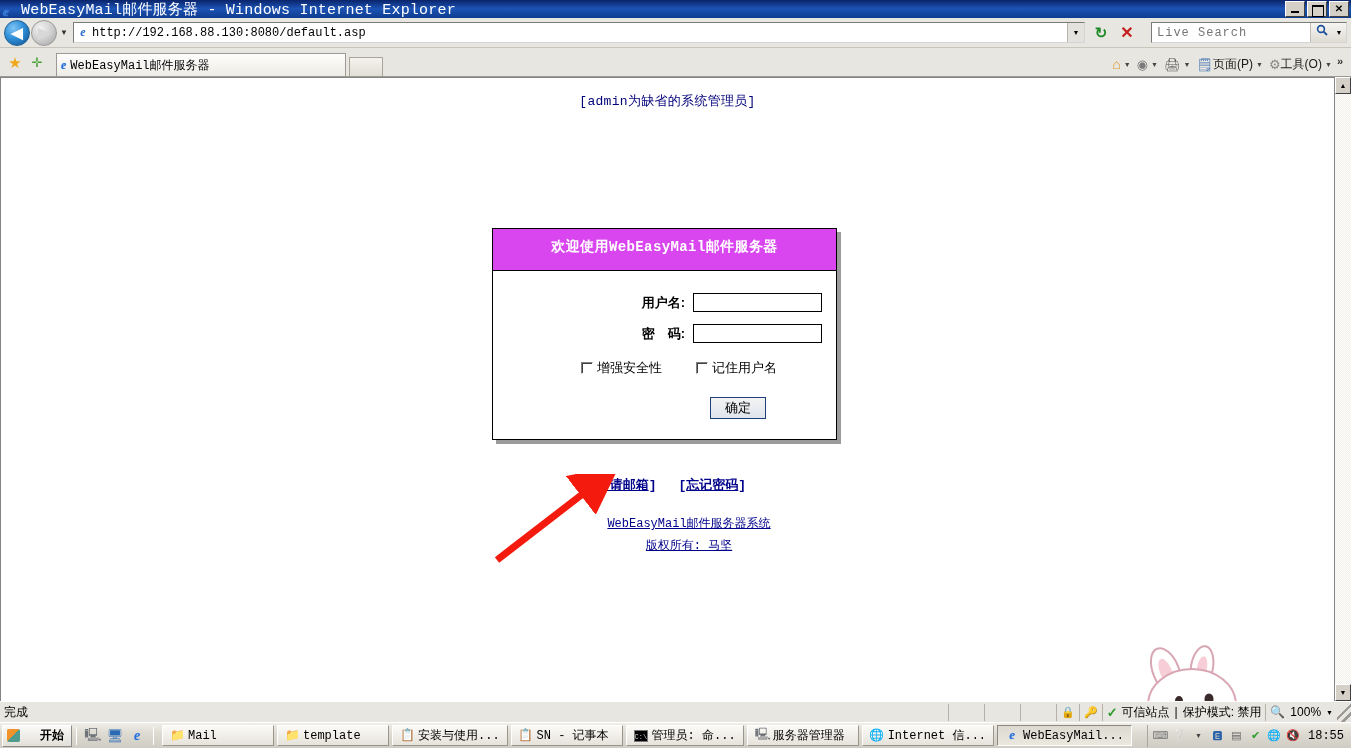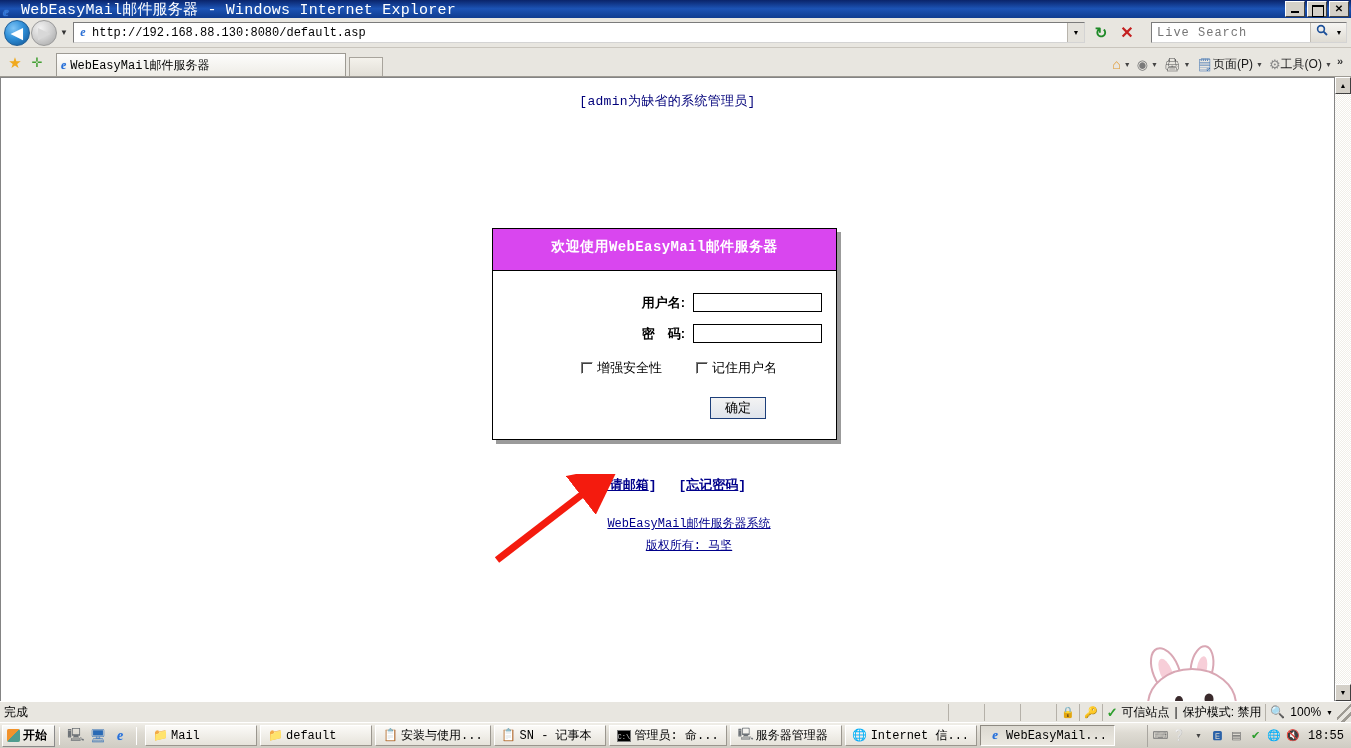--- a/index.html
+++ b/index.html
@@ -316,21 +316,21 @@
   
   .taskbar {
     height: 26px; flex: 0 0 26px;
     background: linear-gradient(to bottom,#f0eee8 0%,#dedbd3 40%,#cfccc3 100%);
     border-top: 1px solid #fff;
     display: flex; align-items: center;
     padding: 0 2px;
   }
   .startbtn {
     height: 22px; display: flex; align-items: center;
-    padding: 0 7px 0 4px; gap: 3px;
+    padding: 0 7px 0 4px; gap: 20px;
     background: linear-gradient(to bottom,#fafaf8,#e2dfd7);
     border: 1px solid; border-color: #fff #8a8a8a #8a8a8a #fff;
     font-size: 12px; font-weight: bold; color: #000;
   }
   .flag {
     width: 13px; height: 13px;
     background:
       linear-gradient(to bottom right,#f05a28 0 50%,#7bbf3a 50% 100%);
     border-radius: 2px; position: relative; flex: 0 0 13px;
   }
@@ -605,21 +605,21 @@
   </span>
   <span class="tbsep"></span>
 
   <span class="tasks">
     <span class="task">
       <span class="tk-ico ico-folder">📁</span>
       <span>Mail</span>
     </span>
     <span class="task">
       <span class="tk-ico ico-folder">📁</span>
-      <span>default</span>
+      <span>template</span>
     </span>
     <span class="task">
       <span class="tk-ico ico-note">📋</span>
       <span>安装与使用...</span>
     </span>
     <span class="task">
       <span class="tk-ico ico-note">📋</span>
       <span>SN - 记事本</span>
     </span>
     <span class="task">

